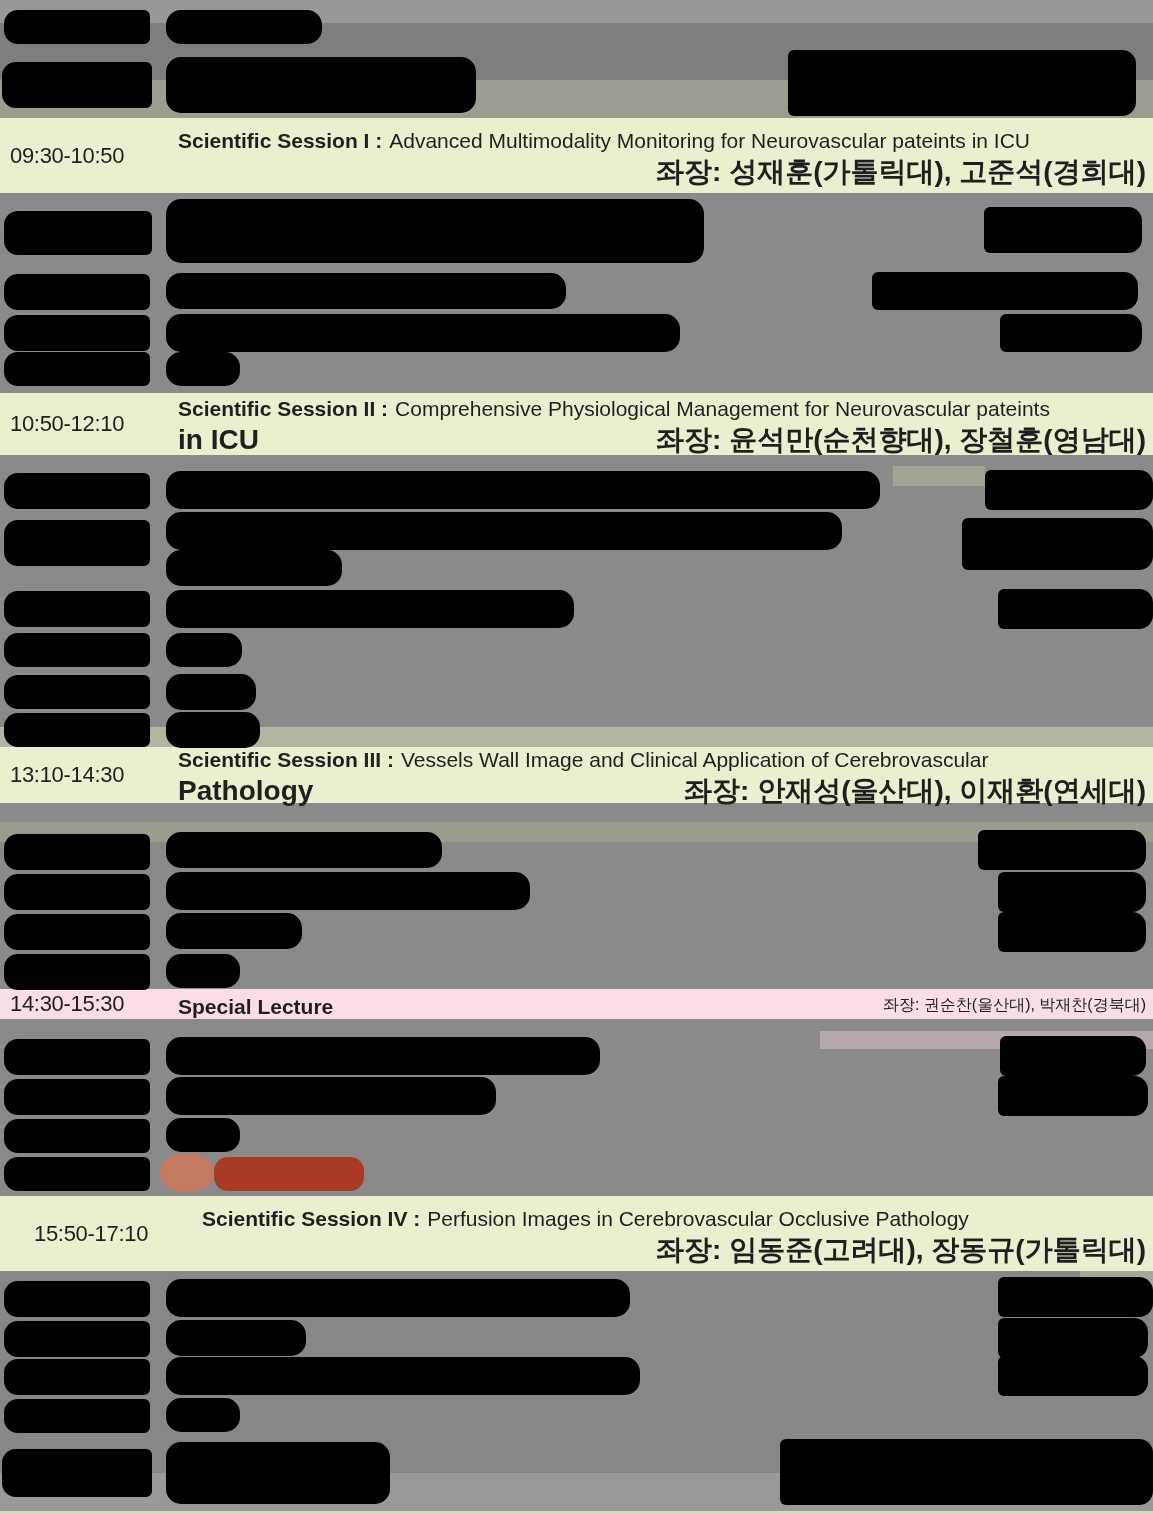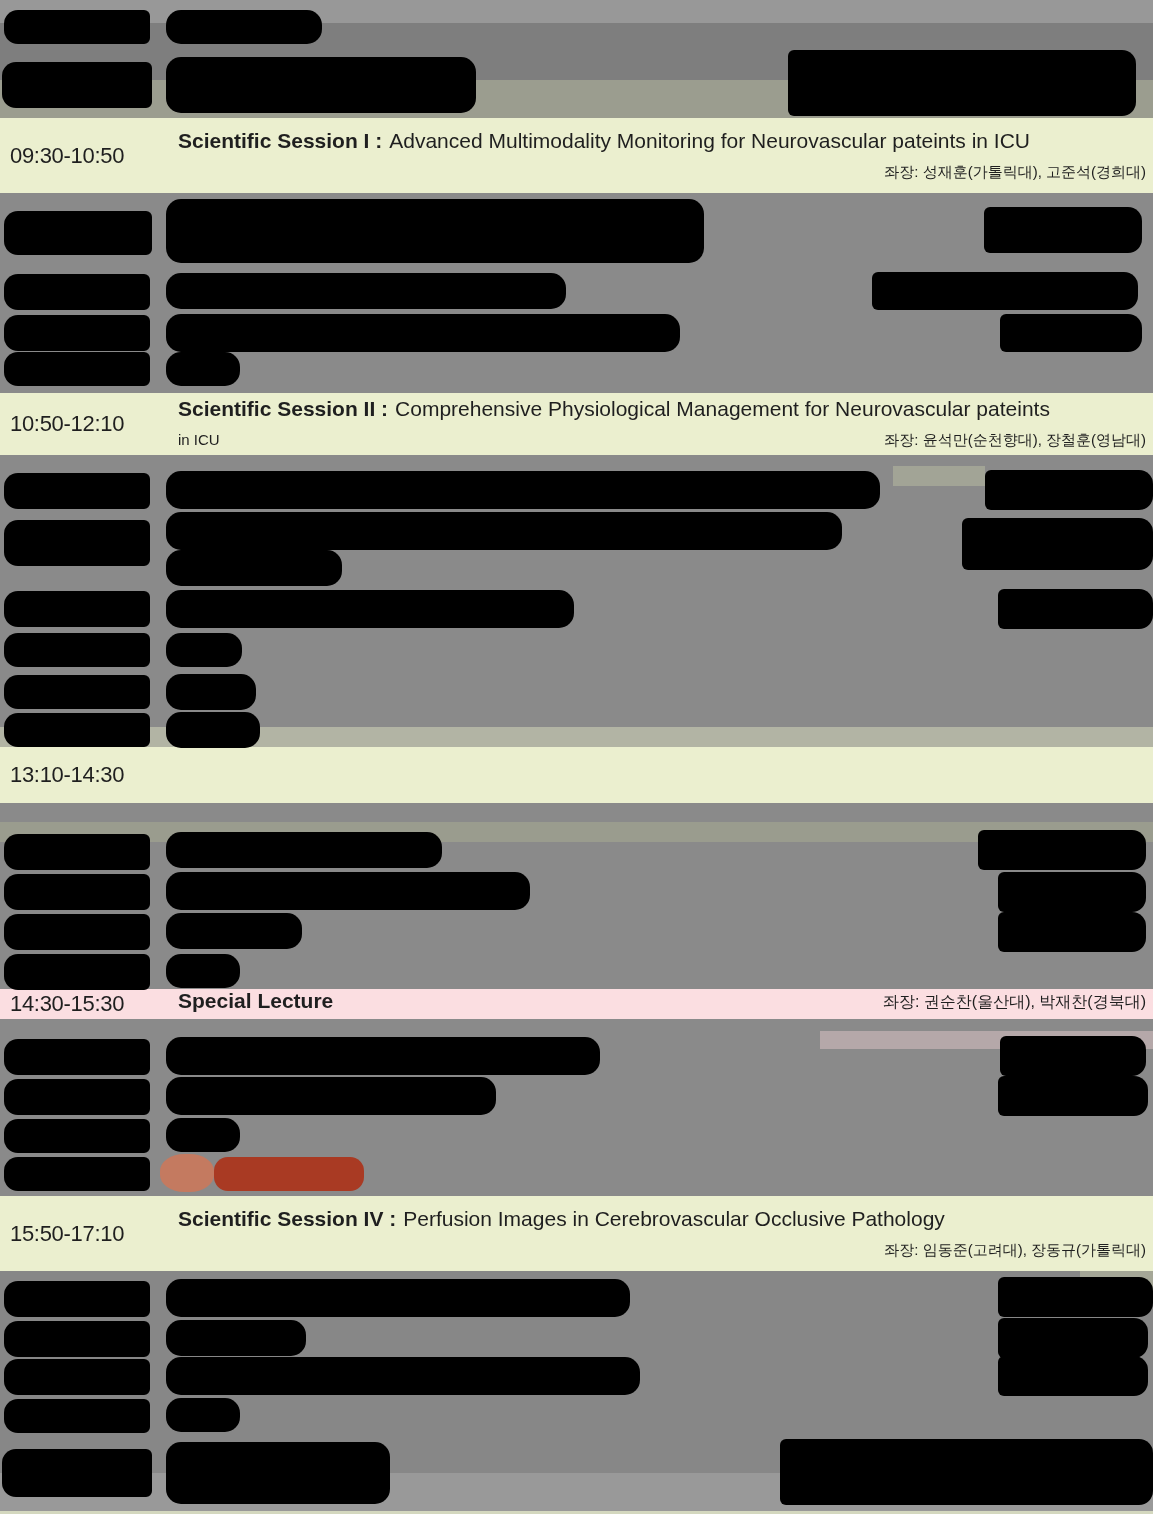--- a/index.html
+++ b/index.html
@@ -33,31 +33,31 @@
   .header.pink{background:#fbdee1;}
   .header .time{
     width:170px;min-width:170px;box-sizing:border-box;padding-left:10px;
     display:flex;align-items:center;font-size:22px;letter-spacing:-0.3px;
   }
   .header .hbody{
     flex:1;box-sizing:border-box;padding:6px 7px 6px 8px;
     display:flex;flex-direction:column;justify-content:center;
   }
   .hline{font-size:21px;line-height:31px;white-space:nowrap;}
-  .hline2{display:flex;justify-content:flex-end;font-size:15px;line-height:31px;}
+  .hline2{display:flex;justify-content:flex-end;font-size:28px;line-height:31px;font-weight:bold;}
   .sess{font-weight:bold;}
   .ttl{margin-left:7px;}
   .chairs{margin-left:auto;white-space:nowrap;}
-  .header.pink .hbody{flex-direction:row;align-items:flex-end;}
+  .header.pink .hbody{flex-direction:row;align-items:flex-start;}
   .header.pink .sess{font-size:21px;}
   #hdr1{top:118px;height:75px;}
   #hdr2{top:393px;height:62px;}
   #hdr3{top:747px;height:56px;}
   #hdrS{top:989px;height:30px;}
-  #hdr4{top:1196px;height:75px;}
+  #hdr4{top:1196px;height:75px;padding-left:24px;}
 
   
   .blob{position:absolute;background:#000;border-radius:15px;}
   .blob.time{border-radius:14px 6px 6px 14px;}
   .blob.time::after{
     content:"";position:absolute;right:-11px;top:50%;transform:translateY(-50%);
     border:11px solid transparent;border-left:12px solid #000;
   }
   .blob.speaker{border-radius:6px 14px 14px 6px;}
   .blob.speaker::before{
@@ -109,20 +109,29 @@
       </div>
       <div class="hline2">
         <span>in ICU</span>
         <span class="chairs">좌장: 윤석만(순천향대), 장철훈(영남대)</span>
       </div>
     </div>
   </div>
 
   <div class="header green" id="hdr3">
     <div class="time">13:10-14:30</div>
+    <div class="hbody">
+      <div class="hline">
+        <span class="sess">Scientific Session III :</span><span class="ttl">Vessels Wall Image and Clinical Application of Cerebrovascular</span>
+      </div>
+      <div class="hline2">
+        <span>Pathology</span>
+        <span class="chairs">좌장: 안재성(울산대), 이재환(연세대)</span>
+      </div>
+    </div>
   </div>
 
   <div class="header pink" id="hdrS">
     <div class="time">14:30-15:30</div>
     <div class="hbody">
       <span class="sess">Special Lecture</span>
       <span class="chairs">좌장: 권순찬(울산대), 박재찬(경북대)</span>
     </div>
   </div>
 

